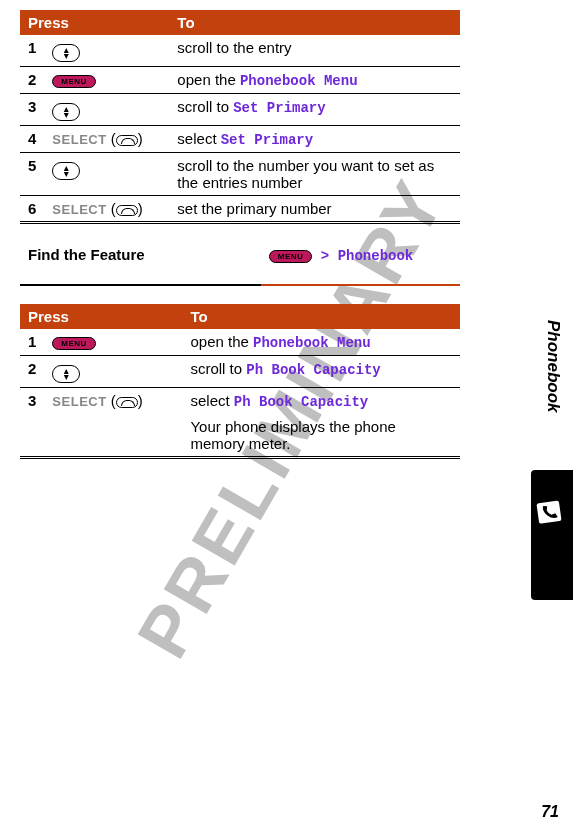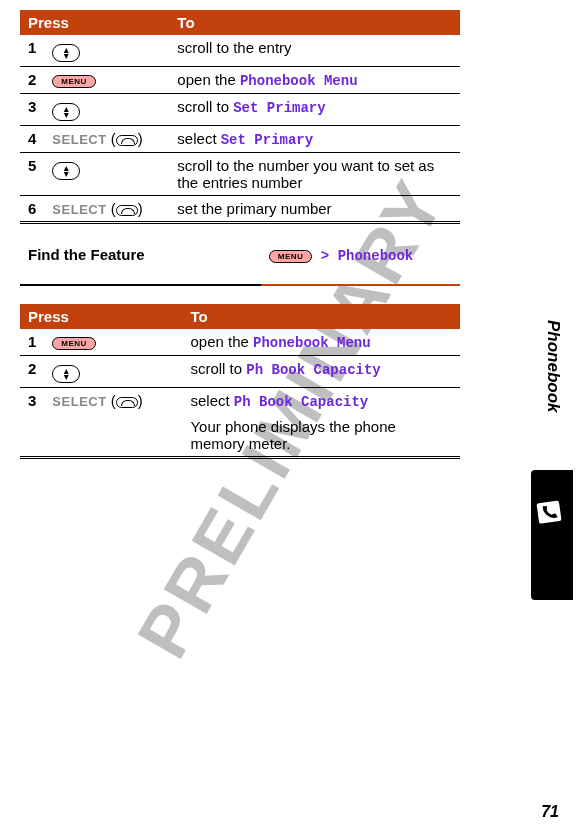--- a/index.html
+++ b/index.html
@@ -27,21 +27,21 @@
   tr.double td { border-bottom: 3px double #000; }
   .btn-oval {
     display: inline-block;
     border: 1.2px solid #000;
     border-radius: 50px;
     font-size: 8px;
     font-weight: bold;
     padding: 1px 8px;
     vertical-align: middle;
     letter-spacing: 0.5px;
-    background: #fca5a5;
+    background: #be185d;
   }
   .scroll-icon {
     display: inline-flex;
     flex-direction: column;
     align-items: center;
     justify-content: center;
     width: 28px;
     height: 18px;
     border: 1.2px solid #000;
     border-radius: 50px;

